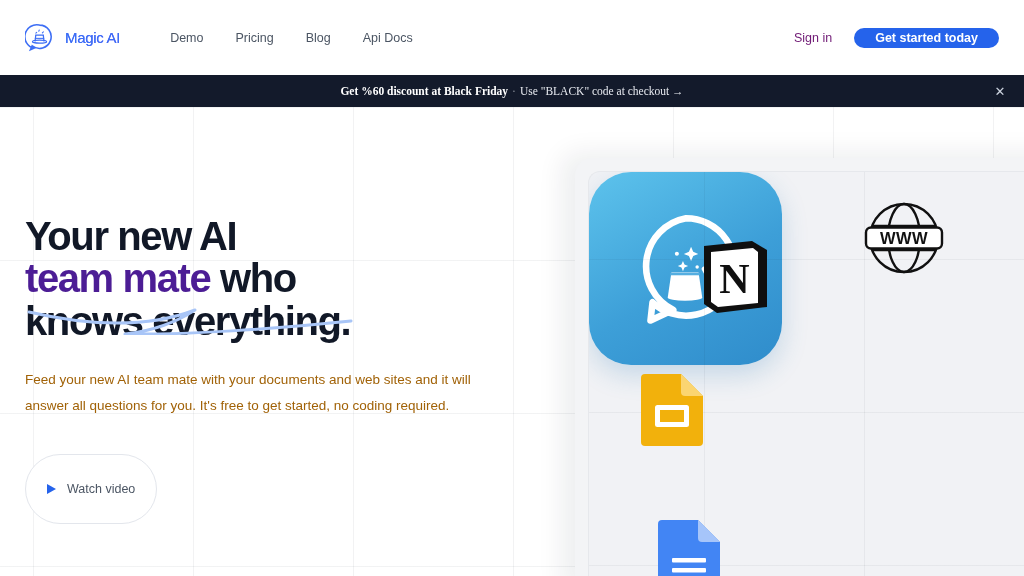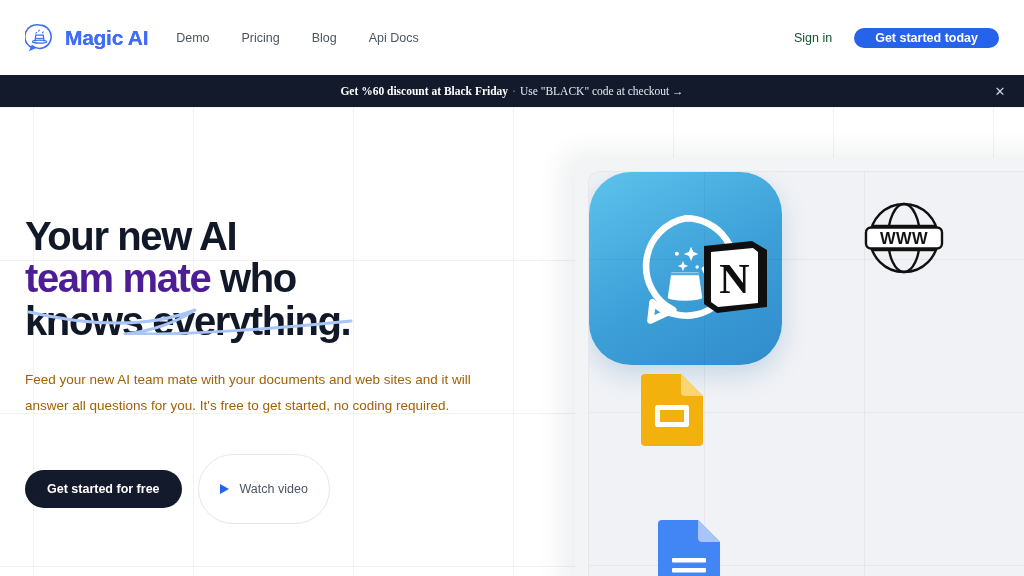--- a/index.html
+++ b/index.html
@@ -12,32 +12,32 @@
   .page { position:relative; width:1024px; height:576px; background:#fff; }
 
   
   .header {
     position:absolute; top:0; left:0; width:1024px; height:75px;
     display:flex; align-items:center; background:#fff; z-index:40;
   }
   .brand { display:flex; align-items:center; gap:9px; margin-left:25px; cursor:pointer; }
   .brand-mark { width:31px; height:31px; display:block; }
   .brand-name {
-    font-size:21px; font-weight:700; letter-spacing:-0.3px;
+    font-size:15px; font-weight:400; letter-spacing:-0.3px;
     background:linear-gradient(90deg,#2f6bff 0%,#6f57ff 100%);
     -webkit-background-clip:text; background-clip:text; color:#3d6ef5;
   }
-  .nav { display:flex; align-items:flex-start; gap:32px; margin-left:28px; }
+  .nav { display:flex; align-items:flex-start; gap:32px; margin-left:50px; }
   .nav a {
     font-size:12.5px; color:#4b5563; text-decoration:none; white-space:nowrap;
   }
   .header-right {
     margin-left:auto; display:flex; align-items:center; gap:22px; margin-right:25px;
   }
-  .signin { font-size:12.5px; color:#14532d; text-decoration:none; }
+  .signin { font-size:12.5px; color:#701a75; text-decoration:none; }
   .cta-top {
     background:#2563eb; color:#fff; font-size:12.5px; font-weight:700;
     border:none; border-radius:999px; padding:3px 21px; cursor:pointer;
     white-space:nowrap;
   }
 
   
   .banner {
     position:absolute; top:75px; left:0; width:1024px; height:32px;
     background:#131a2b; display:flex; align-items:center; justify-content:center;
@@ -177,21 +177,20 @@
       <span class="hl-accent">team mate</span><span> who</span><br>
       <span>knows everything.</span>
       <svg class="underline-swoosh" viewBox="0 0 330 34">
         <path d="M4 11 C60 24, 120 28, 170 9 C150 22, 128 30, 100 33 C160 34, 250 28, 326 20" fill="none" stroke="#a8c5f7" stroke-width="3" stroke-linecap="round" stroke-linejoin="round"></path>
       </svg>
     </h1>
 
     <p class="subtext">Feed your new AI team mate with your documents and web sites and it will answer all questions for you. It's free to get started, no coding required.</p>
 
     <div class="btn-row">
-      <button class="btn-dark">Get started for free</button>
       <button class="btn-ghost">
         <span class="play-tri"></span>
         <span>Watch video</span>
       </button>
     </div>
   </div>
 
   <div class="showcase">
     <div class="showcase-inner">
       <div class="showcase-grid"></div>

